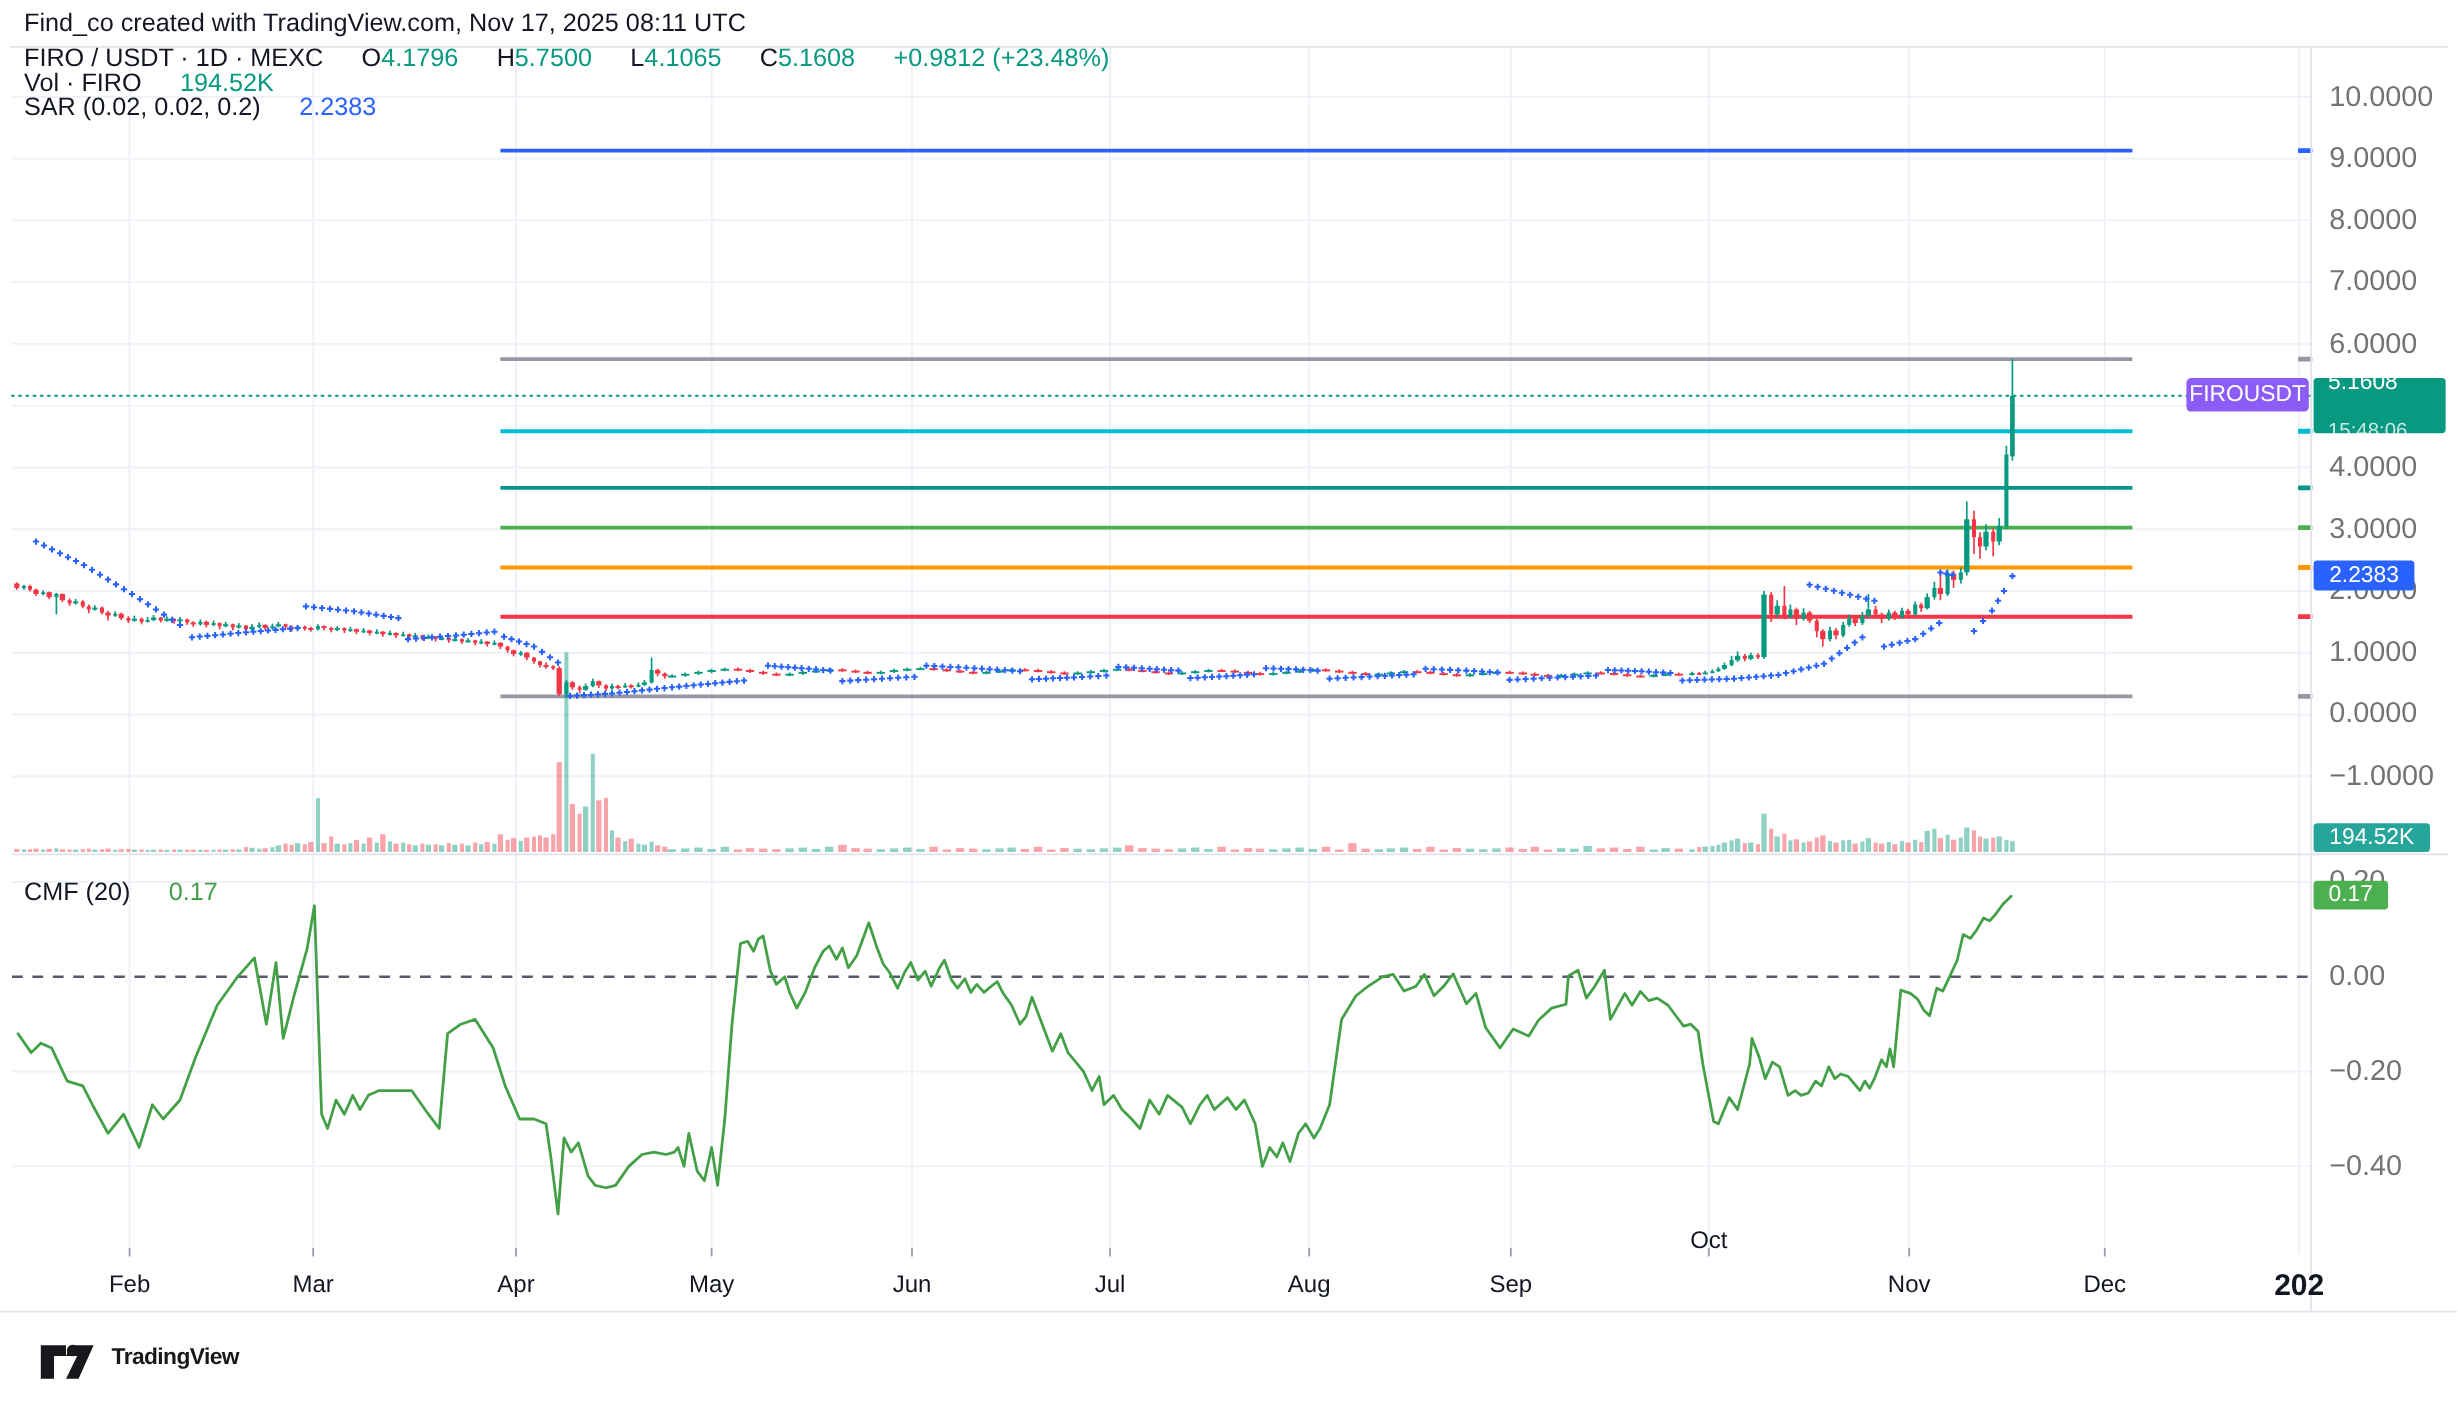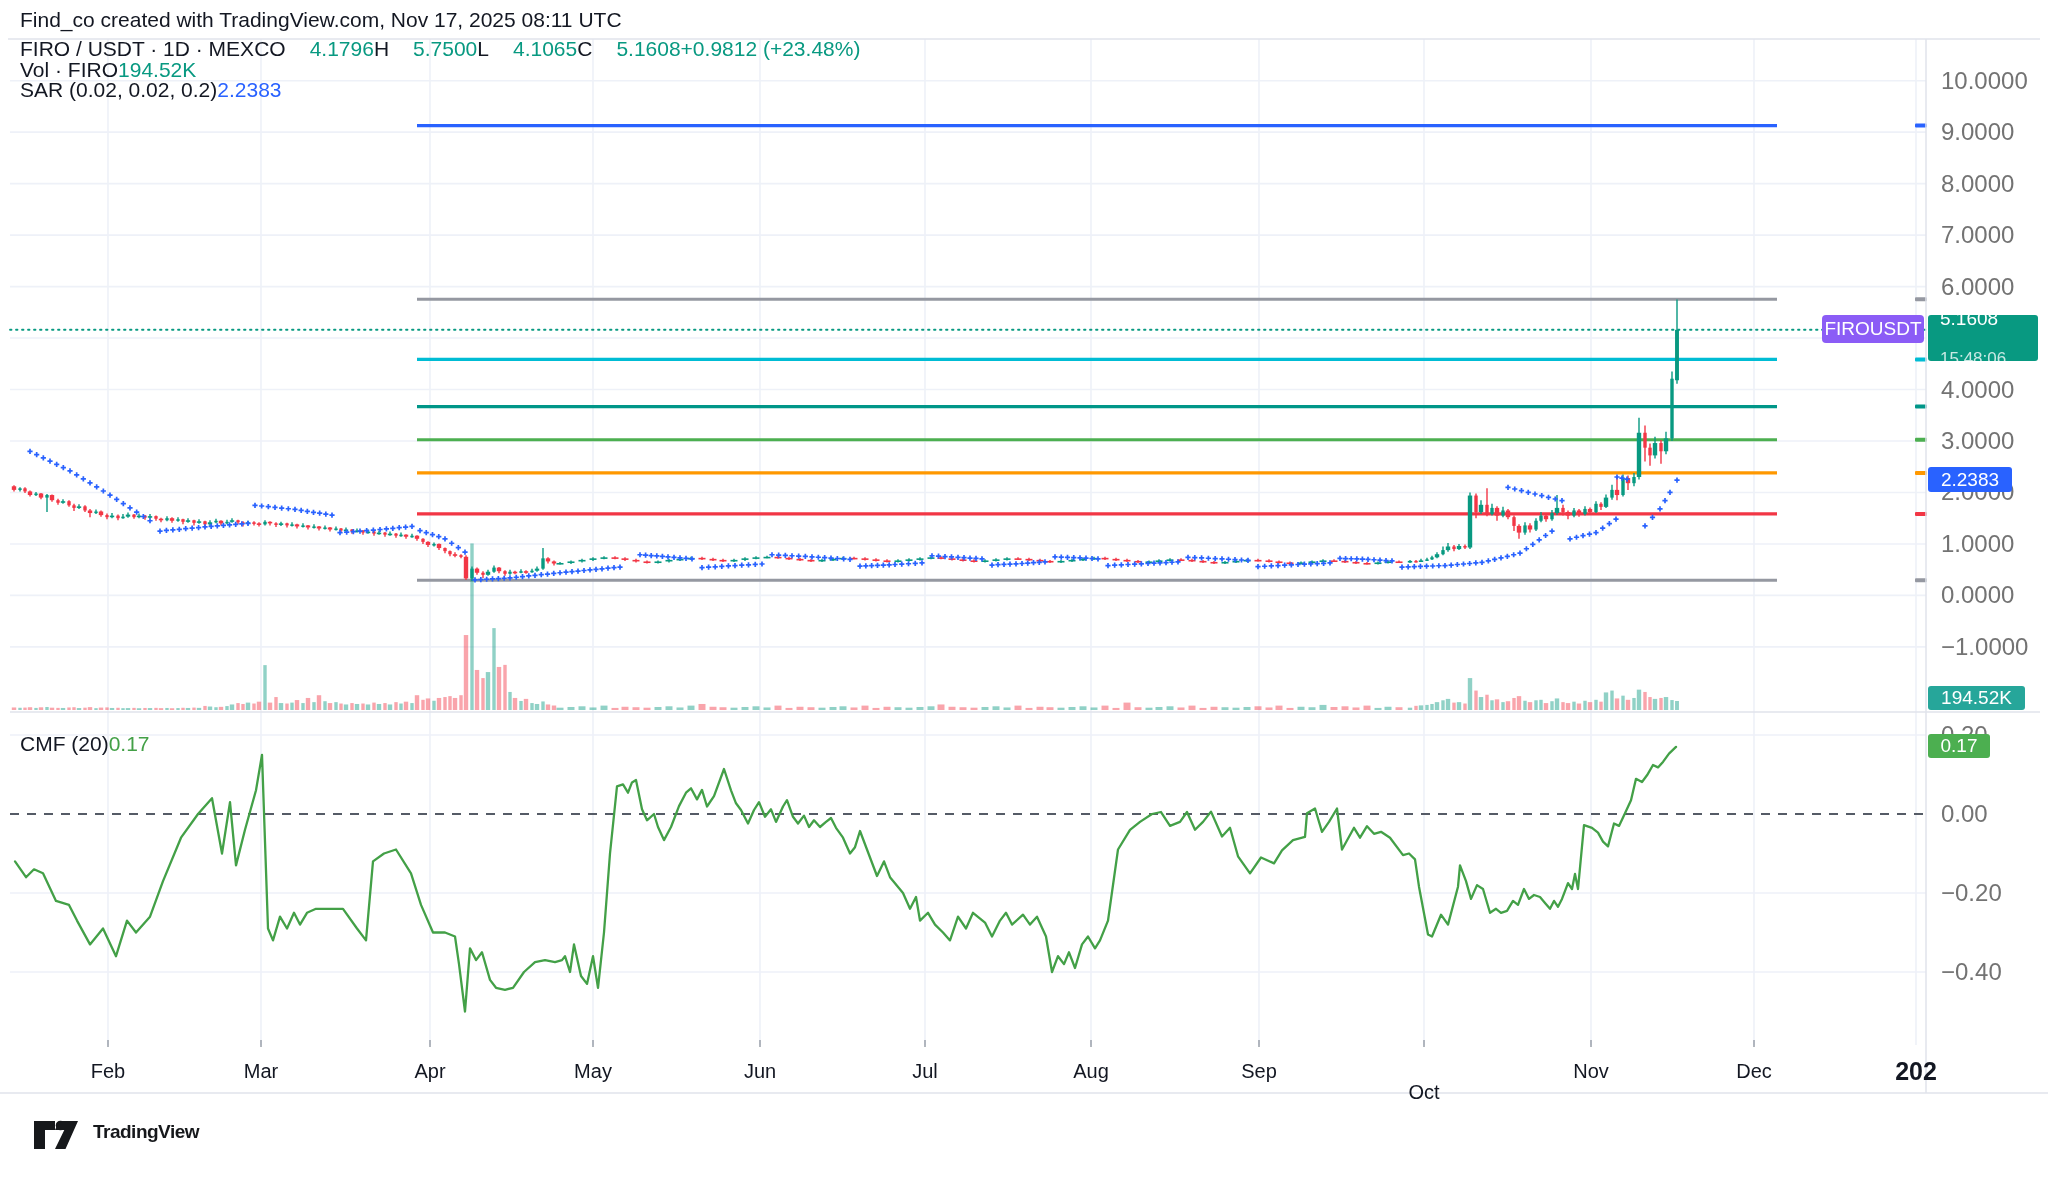--- a/index.html
+++ b/index.html
@@ -1,24 +1,24 @@
 <!DOCTYPE html>
 <html><head>
 <meta charset="utf-8">
 <style>
   html,body{margin:0;padding:0;background:#fff;}
   .page{position:relative;width:2048px;height:1169px;background:#fff;overflow:hidden;
         font-family:"Liberation Sans","DejaVu Sans",sans-serif;color:#131722;text-decoration:underline;}
   .abs{position:absolute;}
   #chart-svg{position:absolute;left:0;top:0;}
   .attr{left:20px;top:8px;font-size:21px;color:#131722;white-space:nowrap;}
-  .legend-row{left:20px;font-size:21px;white-space:nowrap;display:flex;gap:0;align-items:flex-end;}
+  .legend-row{left:20px;font-size:21px;white-space:nowrap;display:flex;gap:32px;align-items:flex-end;}
   .lg-sym{color:#131722;}
   .lg-pair b{font-weight:400;color:#131722;}
-  .lg-pair span{color:#089981;margin-left:24px;}
+  .lg-pair span{color:#089981;}
   .lg-green{color:#089981;}
   .lg-blue{color:#2962ff;}
   .cmf-green{color:#43a047;}
   .tick-label{font-size:24px;color:#737373;height:24px;line-height:24px;white-space:nowrap;}
   .month-label{font-size:20px;color:#131722;width:90px;text-align:center;height:24px;line-height:24px;}
   .year-label{font-size:25px;font-weight:700;}
   .badge{color:#fff;font-size:19px;display:flex;align-items:center;border-radius:3px;z-index:5;}
   .badge.center{justify-content:center;}
   .price-badge{flex-direction:column;align-items:flex-start;justify-content:center;padding-left:12px;border-radius:3px;}
   .price-badge .t2{font-size:17px;color:rgba(255,255,255,.78);margin-top:19px;}
@@ -1094,21 +1094,21 @@
 
   <div class="abs" id="time-axis" style="left:0;top:0;">
       <div class="abs month-label" style="left: 63px; top: 1059px;">Feb</div>
       <div class="abs month-label" style="left: 216px; top: 1059px;">Mar</div>
       <div class="abs month-label" style="left: 385px; top: 1059px;">Apr</div>
       <div class="abs month-label" style="left: 548px; top: 1059px;">May</div>
       <div class="abs month-label" style="left: 715px; top: 1059px;">Jun</div>
       <div class="abs month-label" style="left: 880px; top: 1059px;">Jul</div>
       <div class="abs month-label" style="left: 1046px; top: 1059px;">Aug</div>
       <div class="abs month-label" style="left: 1214px; top: 1059px;">Sep</div>
-      <div class="abs month-label" style="left: 1379px; top: 1080px;">Oct</div>
+      <div class="abs month-label" style="left: 1379px; top: 1022px;">Oct</div>
       <div class="abs month-label" style="left: 1546px; top: 1059px;">Nov</div>
       <div class="abs month-label" style="left: 1709px; top: 1059px;">Dec</div>
       <div class="abs month-label year-label" style="left: 1871px; top: 1059px;">202</div>
     </div>
 
   <div class="abs badge sym-badge" style="left: 1822px; top: 315px; width: 102px; height: 28px; background: #8b5cf6;">FIROUSDT</div>
   <div class="abs badge price-badge" style="left: 1928px; top: 315px; width: 98px; height: 46px; background: rgb(8, 153, 129);">
     <span>5.1608</span>
     <span class="t2">15:48:06</span>
   </div>

